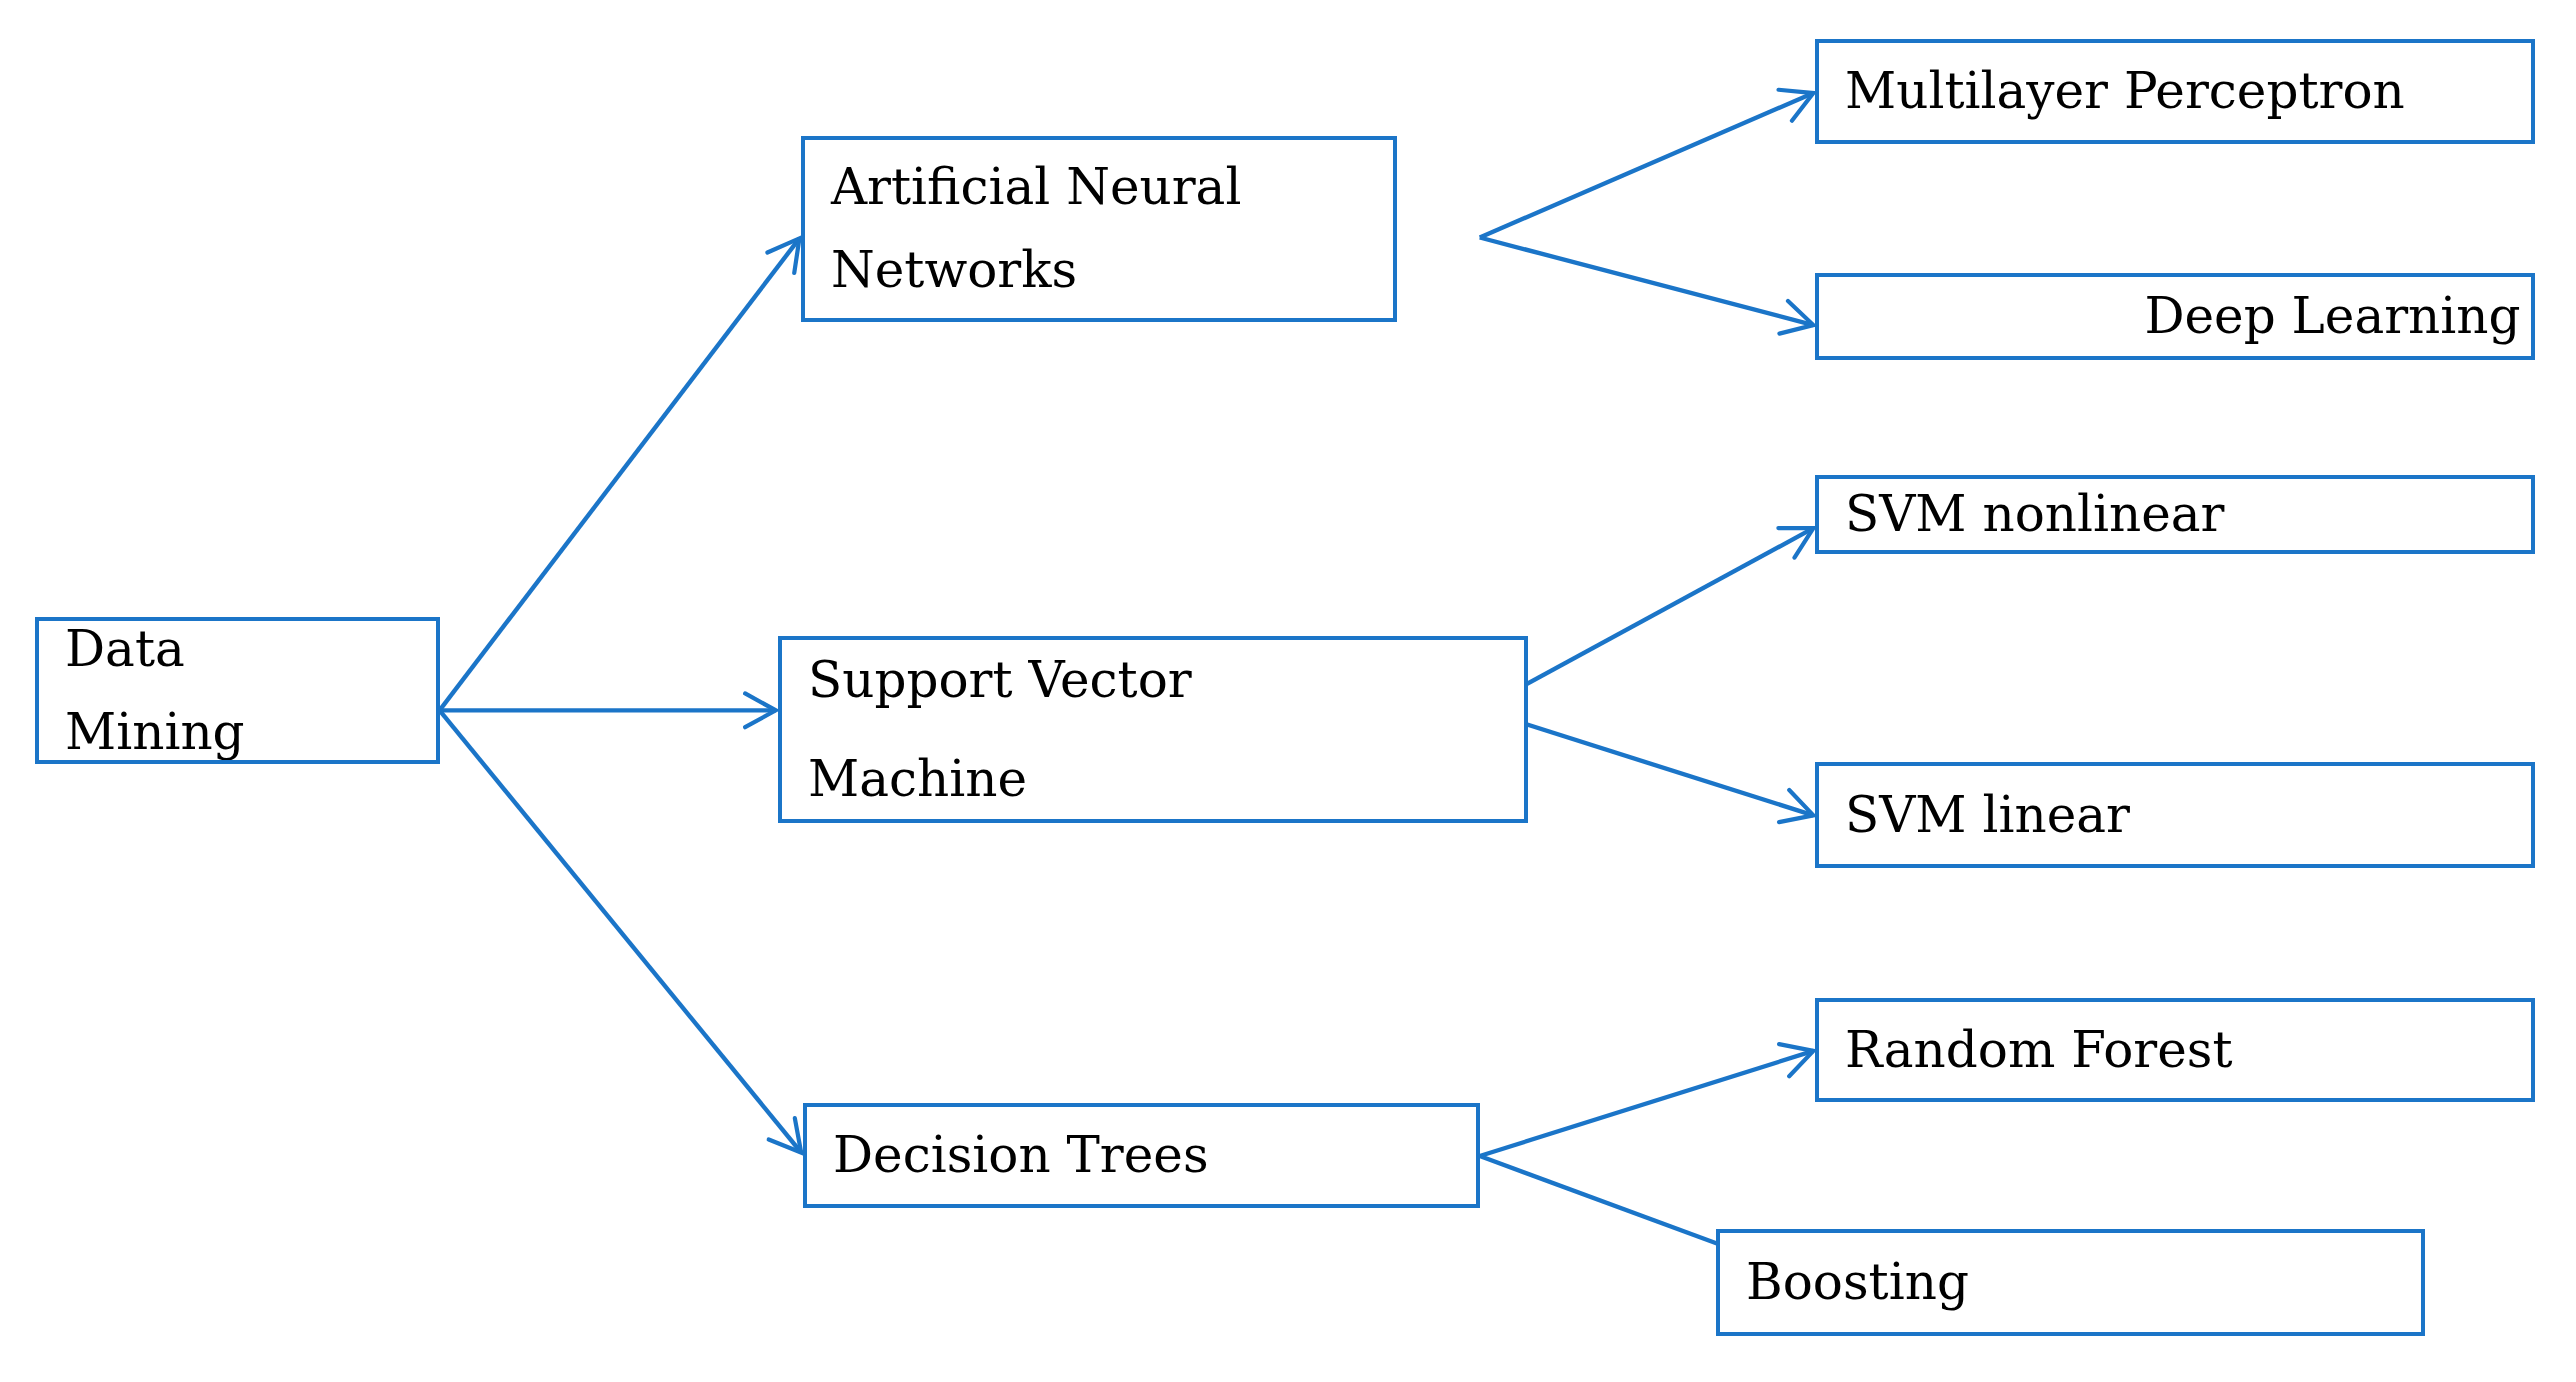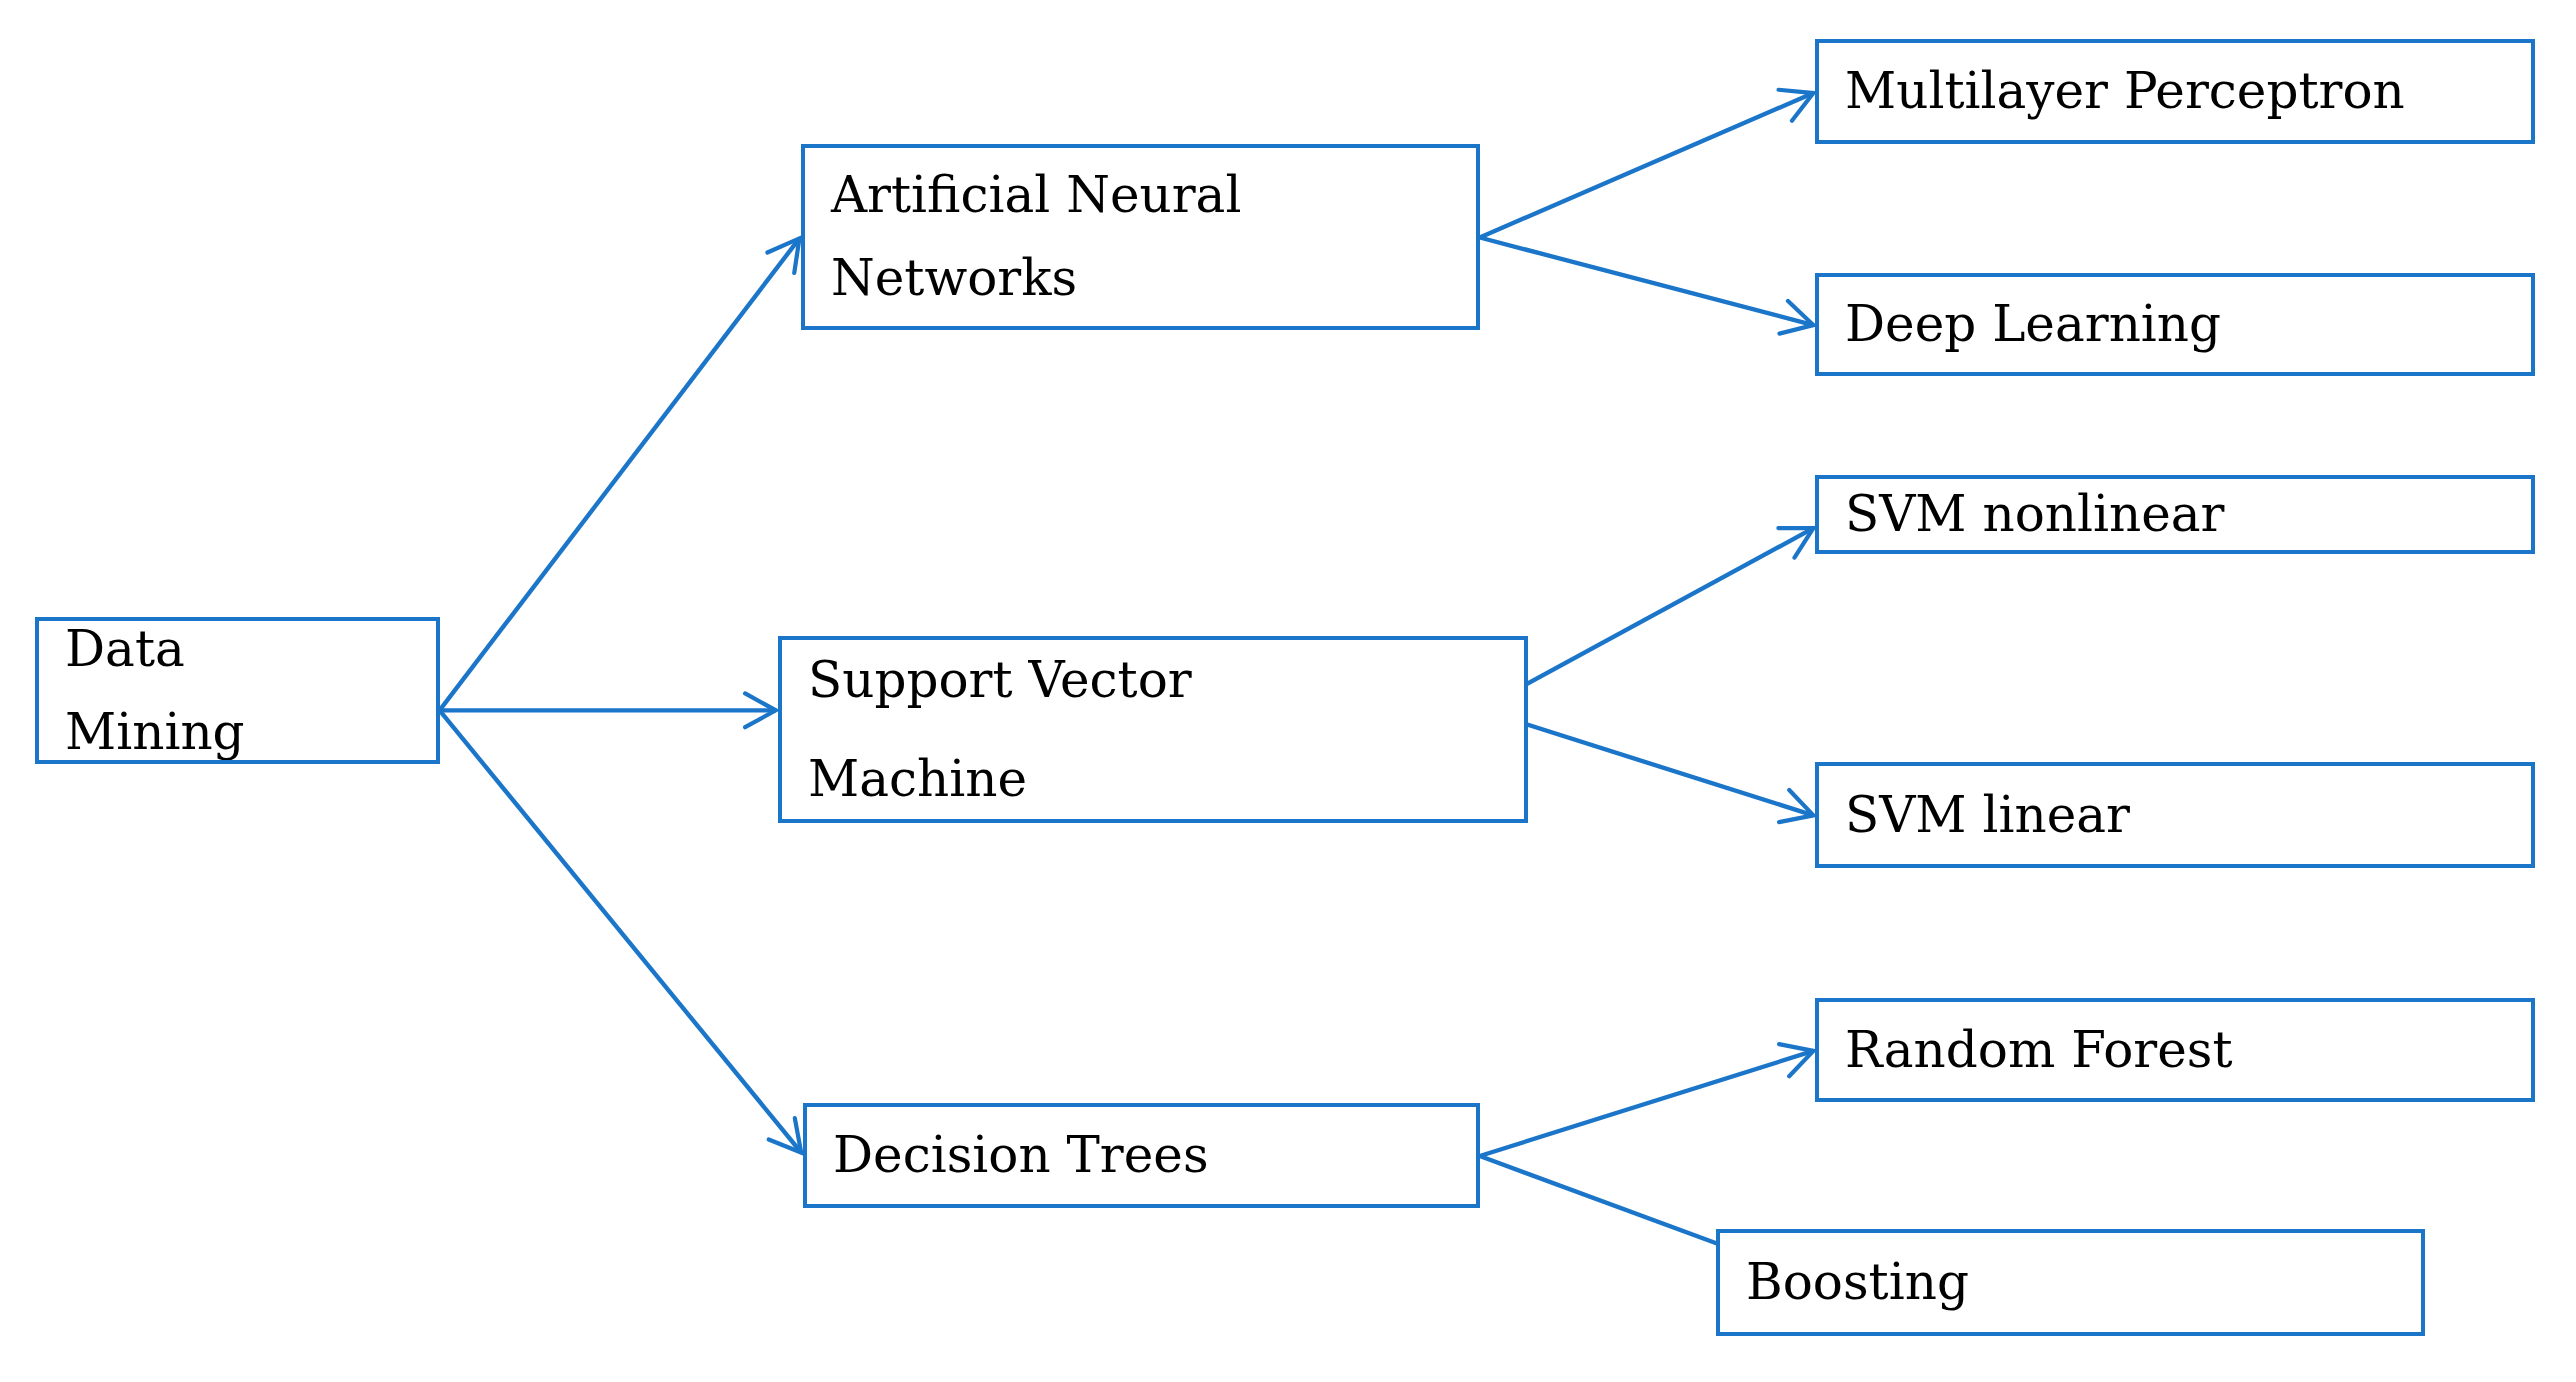--- a/index.html
+++ b/index.html
@@ -73,39 +73,39 @@
       <line class="edge" x1="1690" y1="1320" x2="2071" y2="1200" marker-end="url(#arrowhead)"></line>
       <line class="edge" x1="1690" y1="1320" x2="2083" y2="1465" marker-end="url(#arrowhead)"></line>
     </g>
   </svg>
 
   <div class="node" style="left:35px; top:617px; width:405px; height:147px;">
     <span class="line">Data</span>
     <span class="line">Mining</span>
   </div>
 
-  <div class="node" style="left:801px; top:144px; width:679px; height:186px;">
+  <div class="node" style="left:801px; top:136px; width:596px; height:186px;">
     <span class="line">Artificial Neural</span>
     <span class="line">Networks</span>
   </div>
 
   <div class="node" style="left:778px; top:636px; width:750px; height:187px;gap:16px;">
     <span class="line">Support Vector</span>
     <span class="line">Machine</span>
   </div>
 
   <div class="node" style="left:803px; top:1103px; width:677px; height:105px;">
     <span class="line">Decision Trees</span>
   </div>
 
   <div class="node" style="left:1815px; top:39px; width:720px; height:105px;">
     <span class="line">Multilayer Perceptron</span>
   </div>
 
-  <div class="node" style="left:1815px; top:273px; width:720px; height:103px;">
+  <div class="node" style="left:1815px; top:273px; width:720px; height:87px;text-align:right;">
     <span class="line">Deep Learning</span>
   </div>
 
   <div class="node" style="left:1815px; top:475px; width:720px; height:79px;">
     <span class="line">SVM nonlinear</span>
   </div>
 
   <div class="node" style="left:1815px; top:762px; width:720px; height:106px;">
     <span class="line">SVM linear</span>
   </div>

